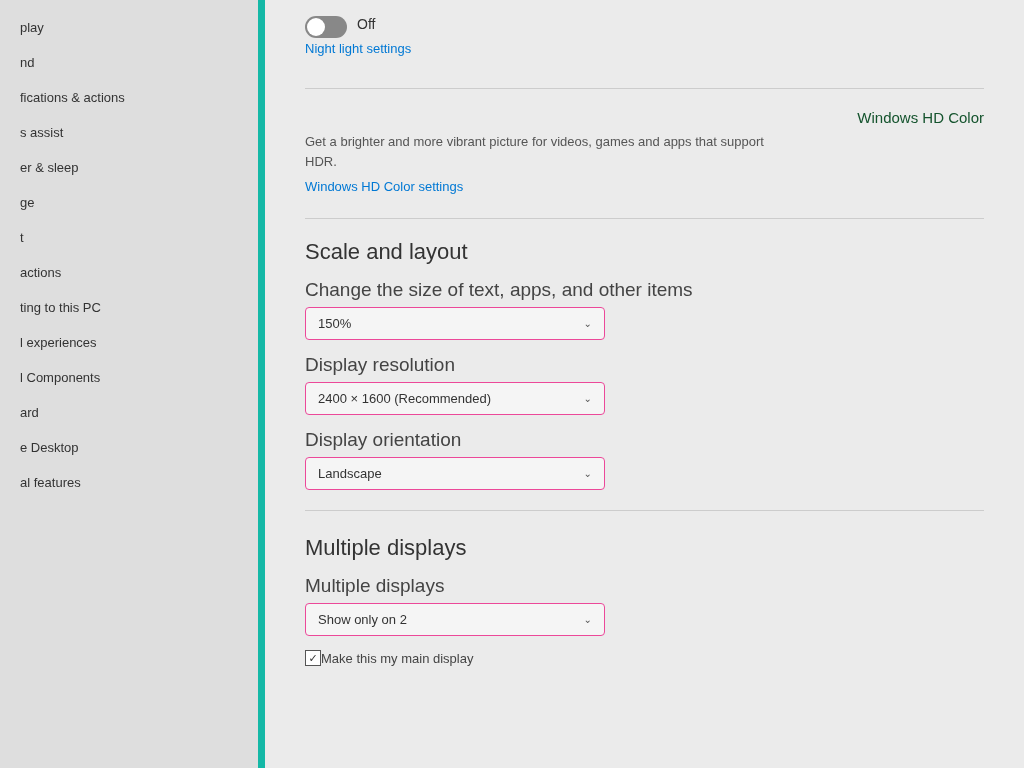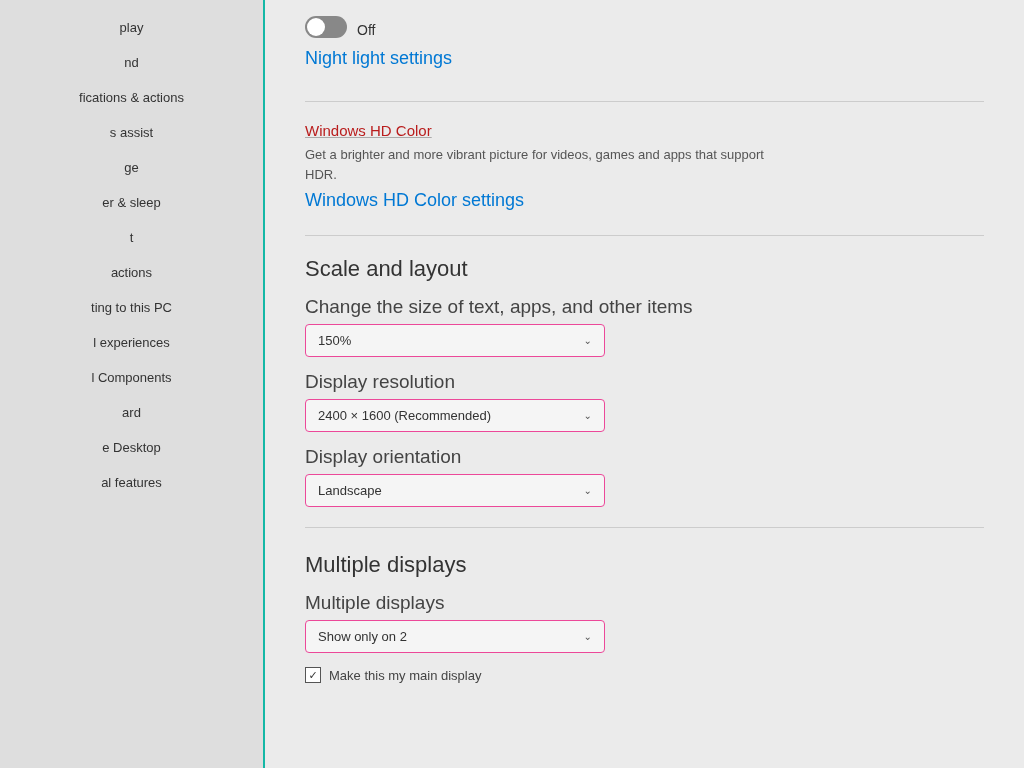--- a/index.html
+++ b/index.html
@@ -12,22 +12,21 @@
       overflow: hidden;
     }
 
     
     .sidebar {
       width: 265px;
       background: #dedede;
       height: 100%;
       padding: 10px 0;
       flex-shrink: 0;
-      border-right: 2px solid #14b8a6;
-      text-align: center;
+      border-right: 7px solid #14b8a6;
     }
     .sidebar-item {
       padding: 10px 20px;
       font-size: 13px;
       color: #333;
       cursor: pointer;
       white-space: nowrap;
     }
 
     
@@ -39,23 +38,23 @@
       padding: 0 40px 40px 40px;
     }
 
     
     .top-section {
       padding: 16px 0 8px 0;
       border-bottom: none;
     }
     .toggle-row {
       display: flex;
-      align-items: flex-end;
+      align-items: flex-start;
       gap: 10px;
-      margin-bottom: 10px;
+      margin-bottom: 1px;
     }
     .toggle-switch {
       width: 42px;
       height: 22px;
       background: #888;
       border-radius: 11px;
       position: relative;
       display: inline-block;
       flex-shrink: 0;
     }
@@ -69,47 +68,47 @@
       top: 2px;
       left: 2px;
       transition: left 0.2s;
     }
     .toggle-label {
       font-size: 14px;
       color: #333;
     }
     .link-text {
       color: #0078d4;
-      font-size: 18px;
+      font-size: 13px;
       cursor: pointer;
       text-decoration: none;
       display: inline-block;
       margin-bottom: 4px;
     }
 
     
     .section-heading {
       font-size: 22px;
       font-weight: 400;
       color: #333;
       margin: 20px 0 8px 0;
     }
 
     
     .hd-color-section {
       margin-bottom: 10px;
     }
     .hd-color-title {
       font-size: 15px;
-      color: #b91c1c;
+      color: #14532d;
       font-weight: 400;
       margin-bottom: 6px;
-      text-decoration: underline;
       text-decoration-style: solid;
       text-decoration-color: #aaa;
+      text-align: right;
     }
     .hd-color-desc {
       font-size: 13px;
       color: #555;
       line-height: 1.5;
       margin-bottom: 6px;
       max-width: 480px;
     }
 
     
@@ -141,21 +140,20 @@
     }
 
     
     .multi-section {
       margin-top: 24px;
     }
 
     .checkbox-row {
       display: flex;
       align-items: center;
-      gap: 8px;
       margin-top: 14px;
     }
     .checkbox-box {
       width: 16px;
       height: 16px;
       border: 1.5px solid #555;
       background: white;
       display: flex;
       align-items: center;
       justify-content: center;
@@ -188,24 +186,24 @@
   <div class="sidebar-item">
     <span>nd</span>
   </div>
   <div class="sidebar-item">
     <span>fications &amp; actions</span>
   </div>
   <div class="sidebar-item">
     <span>s assist</span>
   </div>
   <div class="sidebar-item">
+    <span>er &amp; sleep</span>
+  </div>
+  <div class="sidebar-item">
     <span>ge</span>
-  </div>
-  <div class="sidebar-item">
-    <span>er &amp; sleep</span>
   </div>
   <div class="sidebar-item">
     <span>t</span>
   </div>
   <div class="sidebar-item">
     <span>actions</span>
   </div>
   <div class="sidebar-item">
     <span>ting to this PC</span>
   </div>

